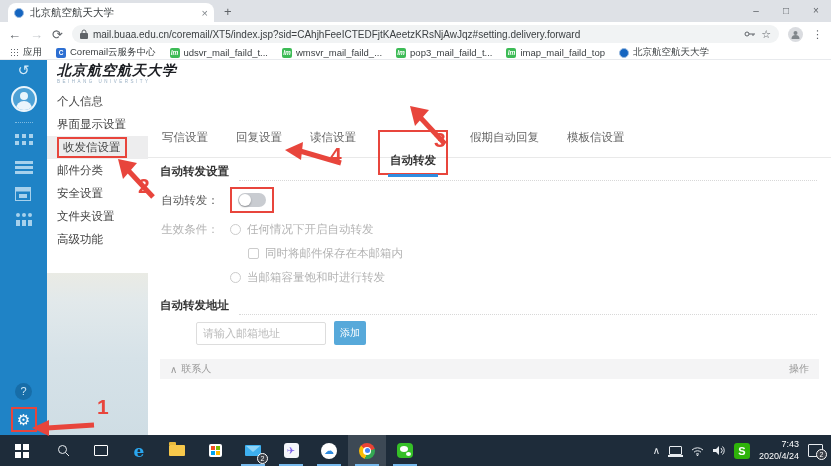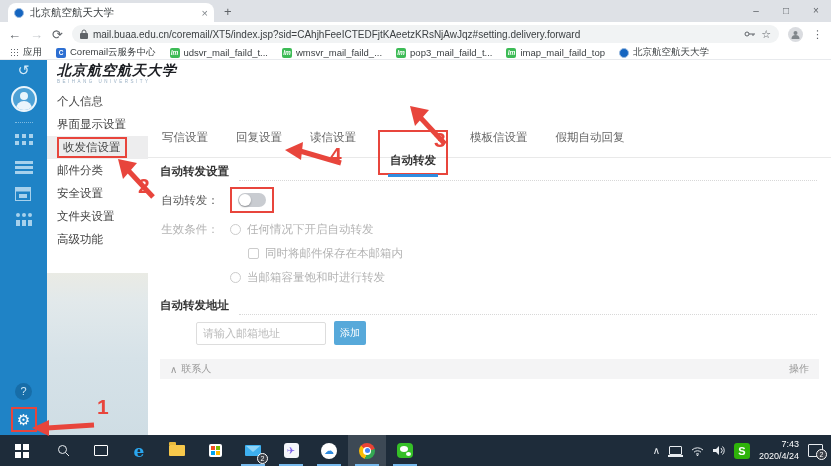--- a/index.html
+++ b/index.html
@@ -340,22 +340,22 @@
       <div class="sb-item">文件夹设置</div>
       <div class="sb-item">高级功能</div>
     </div>
 
     <div class="main">
       <div class="tabsrow">
         <span class="tab">写信设置</span>
         <span class="tab">回复设置</span>
         <span class="tab">读信设置</span>
         <span class="tab active">自动转发</span>
+        <span class="tab">假期自动回复</span>
         <span class="tab">模板信设置</span>
-        <span class="tab">假期自动回复</span>
       </div>
 
       <div class="sec-head">
         <span class="t">自动转发设置</span>
         <span class="dots"></span>
       </div>
 
       <div class="frow" style="margin-top:8px">
         <span class="flabel">自动转发：</span>
         <span class="redbox-toggle">

